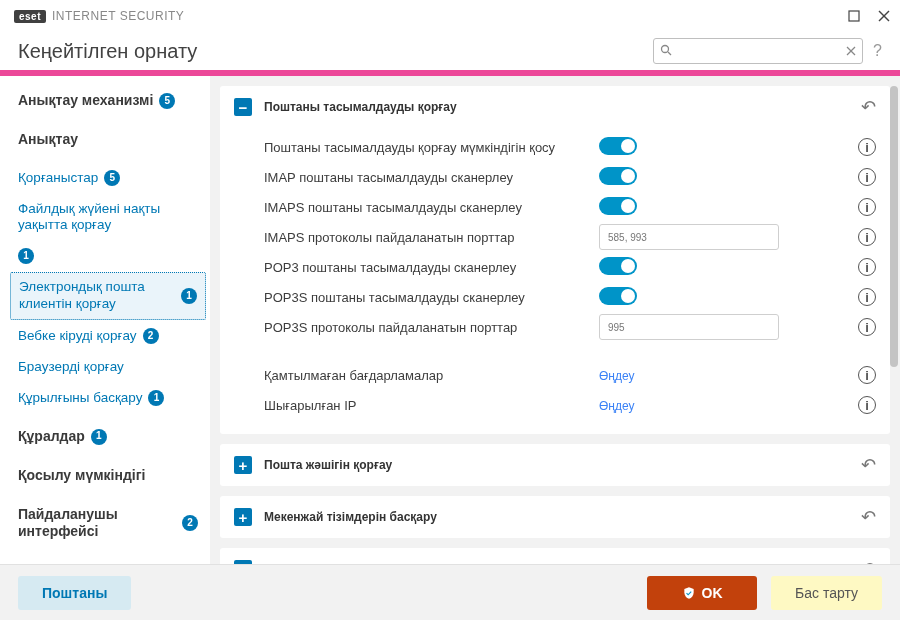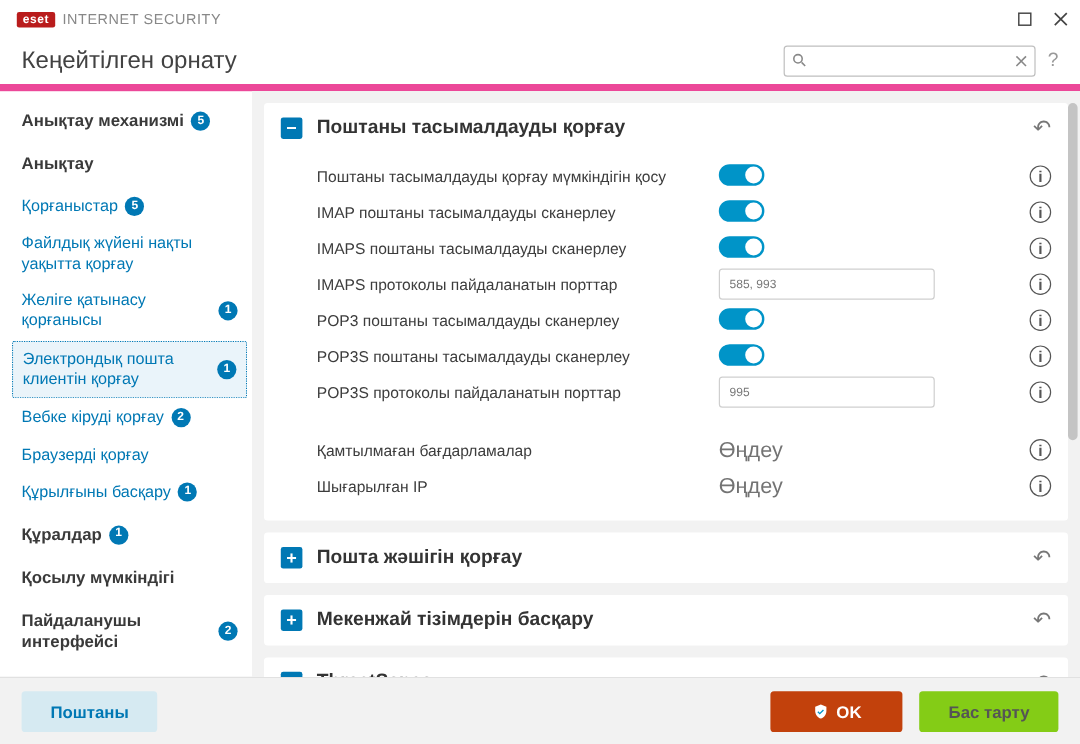--- a/index.html
+++ b/index.html
@@ -1,20 +1,20 @@
 <!DOCTYPE html>
 <html><head>
 <meta charset="utf-8">
 <style>
   * { box-sizing: border-box; margin: 0; padding: 0; font-family: "Segoe UI", Arial, sans-serif; }
   body { width: 900px; height: 620px; background: #fff; overflow: hidden; position: relative; }
 
   .titlebar { height: 32px; display: flex; align-items: center; padding: 0 8px 0 14px; }
   .brand { display: flex; align-items: center; gap: 6px; font-size: 12px; color: #888; letter-spacing: .5px; }
-  .brand .logo { background:#b91c1c; color:#fff; font-weight:700; font-size:10px; padding:1px 5px; border-radius:2px; letter-spacing:.5px;}
+  .brand .logo { background:#404040; color:#fff; font-weight:700; font-size:10px; padding:1px 5px; border-radius:2px; letter-spacing:.5px;}
   .winbtns { margin-left: auto; display: flex; gap: 14px; }
   .winbtns span { width:16px; height:16px; display:flex; align-items:center; justify-content:center; color:#444; }
 
   .headerbar { height: 44px; display:flex; align-items:center; padding: 0 18px; border-bottom:6px solid #ec4899;}
   .headerbar h1 { font-size: 20px; font-weight: 400; color:#424242; }
   .searchwrap { margin-left:auto; display:flex; align-items:center; gap:10px; }
   .searchbox { width:210px; height:26px; border:1px solid #bfbfbf; border-radius:3px; display:flex; align-items:center; padding:0 6px; }
   .searchbox input { border:0; outline:0; flex:1; font-size:12px; background:transparent;}
   .searchbox .sicon, .searchbox .xicon { color:#888; font-size:13px;}
   .help { color:#999; font-size:16px; }
@@ -30,42 +30,42 @@
   .sb-sub .uline { text-decoration: underline; }
   .badge { background:#0078b4; color:#fff; font-size:10px; min-width:16px; height:16px; border-radius:8px; display:inline-flex; align-items:center; justify-content:center; padding:0 5px; font-weight:600;}
   .sb-spacer { height: 8px; }
 
   .content { flex:1; background:#f2f2f2; padding: 10px 10px 0 10px; overflow-y:auto; position:relative;}
   .scrollbar { position:absolute; right:2px; top:10px; bottom:10px; width:8px; }
   .scrollbar .thumb { position:absolute; top:0; left:0; right:0; height:60%; background:#c4c4c4; border-radius:4px;}
 
   .panel { background:#fff; border-radius:3px; margin-bottom:10px; }
   .panel-head { display:flex; align-items:center; padding: 10px 14px; gap:12px; }
-  .panel-head .title { font-weight:700; font-size:16px; color:#333; flex:1;}
+  .panel-head .title { font-weight:700; font-size:12px; color:#333; flex:1;}
   .sqicon { width:18px; height:18px; background:#0078b4; color:#fff; border-radius:2px; display:flex; align-items:center; justify-content:center; font-size:15px; font-weight:700; line-height:1;}
   .revert { color:#777; font-size:18px;}
   .panel-body { padding: 4px 14px 14px 44px; }
 
   .row { display:flex; align-items:center; min-height:30px; font-size:13px; color:#3d3d3d;}
   .row .label { flex: 0 0 335px; }
   .row .ctrl { flex: 0 0 185px; }
   .row .info { margin-left:auto; color:#555; font-size:13px; font-weight:700; width:18px; height:18px; border:1.5px solid #555; border-radius:50%; display:flex; align-items:center; justify-content:center;}
   .row.gap { margin-top: 18px;}
 
   .toggle { width:38px; height:18px; background:#0094c8; border-radius:10px; position:relative; display:inline-block;}
   .toggle::after { content:""; position:absolute; right:2px; top:2px; width:14px; height:14px; background:#fff; border-radius:50%;}
 
   .txtinput { width:180px; height:26px; border:1px solid #cfcfcf; border-radius:3px; padding:0 8px; font-size:10px; color:#777;}
-  .link { color:#737373; font-size:18px;}
+  .link { color:#3b82f6; font-size:12px;}
 
   .footer { position:absolute; left:0; right:0; bottom:0; height:56px; background:#f2f2f2; border-top:1px solid #e1e1e1; display:flex; align-items:center; padding: 0 18px; gap:14px;}
   .btn { height:34px; border:0; border-radius:3px; font-size:14px; padding: 0 24px; cursor:pointer;}
   .btn-default { background:#d6eaf2; color:#0078b4; font-weight:600;}
   .btn-ok { background:#c2410c; color:#fff; font-weight:600; min-width:110px; display:flex; align-items:center; justify-content:center; gap:6px;}
-  .btn-cancel { background:#84cc16; color:#555; font-weight:700; min-width:110px;}
+  .btn-cancel { background:#fef9c3; color:#555; font-weight:400; min-width:110px;}
   .footer .spacer { flex:1; }
   .shield-icon { width:14px; height:14px; }
 </style>
 </head>
 <body>
 
 <div class="titlebar">
   <div class="brand">
     <span class="logo">eset</span>
     <span>INTERNET SECURITY</span>
@@ -120,21 +120,20 @@
     </div>
     <div class="sb-spacer"></div>
     <div class="sb-item sb-sub" style="color:#0078b4;font-weight:400;">
       <span>Қорғаныстар</span>
       <span class="badge">5</span>
     </div>
     <div class="sb-item sb-sub indent">
       <span>Файлдық жүйені нақты уақытта қорғау</span>
     </div>
     <div class="sb-item sb-sub indent">
-      <span>Желіге қатынасу қорғанысы</span>
       <span class="badge">1</span>
     </div>
     <div class="sb-item sb-sub indent selected">
       <span>Электрондық пошта клиентін қорғау</span>
       <span class="badge">1</span>
     </div>
     <div class="sb-item sb-sub indent">
       <span>Вебке кіруді қорғау</span>
       <span class="badge">2</span>
     </div>

